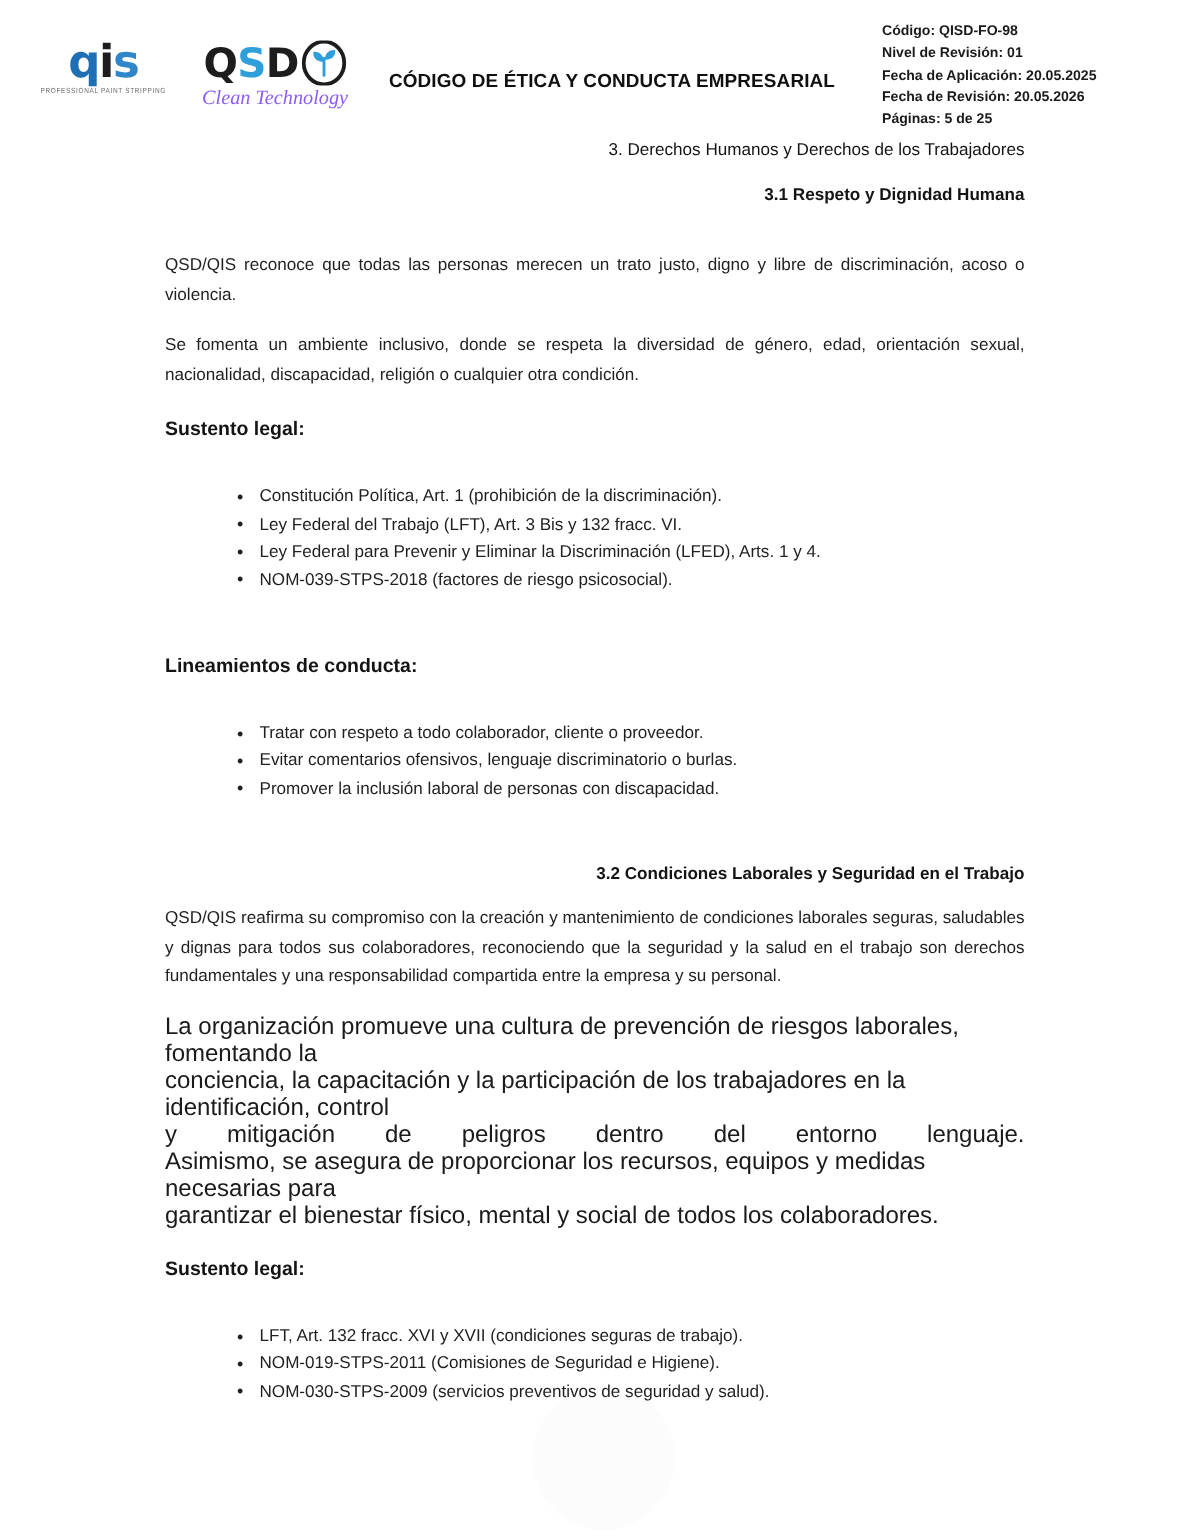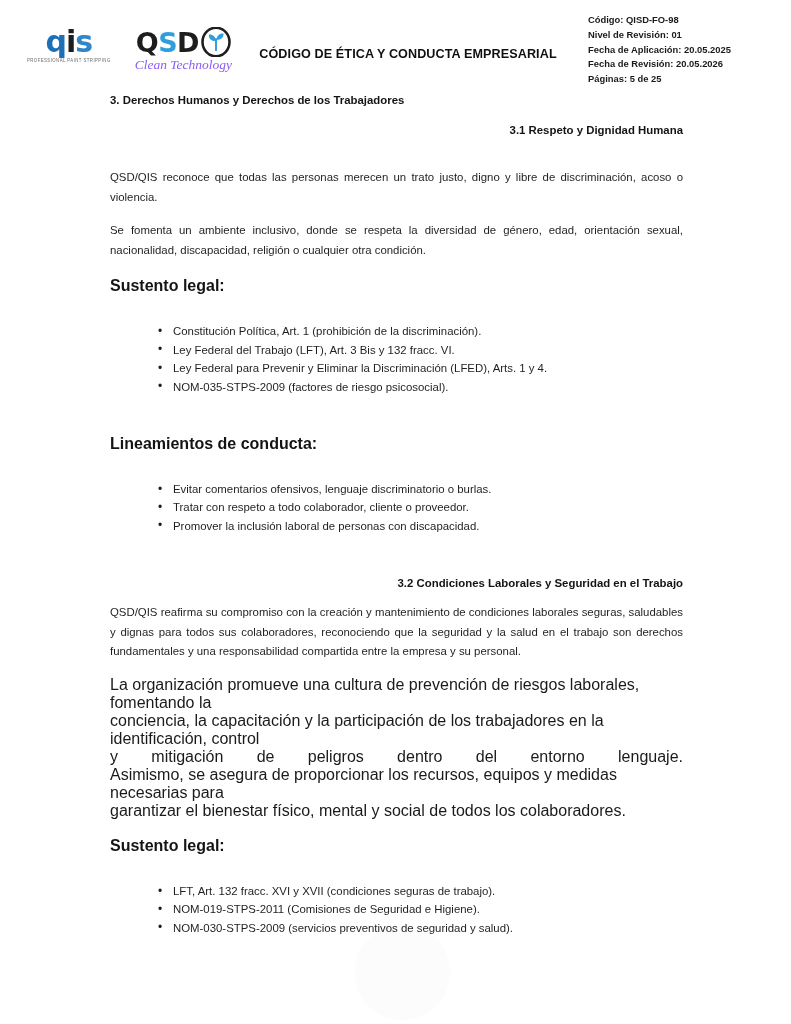--- a/index.html
+++ b/index.html
@@ -152,43 +152,44 @@
     position: absolute;
     left: 110px;
     top: 92px;
     width: 573px;
     z-index: 2;
   }
 
   h2.sec {
     margin: 0 0 0 0;
     font-size: 11.4px;
-    font-weight: bold;
+    font-weight: normal;
     color: #141414;
     line-height: 16px;
+    text-align: right;
   }
   h3.sub {
     margin: 0;
     font-size: 11.4px;
     font-weight: bold;
     color: #141414;
     line-height: 16px;
     text-align: right;
   }
   p.body {
     margin: 0;
     font-size: 11.4px;
     line-height: 19.6px;
     color: #1f1f1f;
     text-align: justify;
     text-justify: inter-word;
   }
   .lbl {
     margin: 0;
-    font-size: 16px;
+    font-size: 13px;
     font-weight: bold;
     color: #141414;
     line-height: 16px;
   }
   ul.bul {
     margin: 16px;
     padding: 0;
     list-style: none;
   }
   ul.bul li {
@@ -278,30 +279,30 @@
     <p class="body">Se fomenta un ambiente inclusivo, donde se respeta la diversidad de género, edad, orientación sexual, nacionalidad, discapacidad, religión o cualquier otra condición.</p>
 
     <div class="sp-18"></div>
     <div class="lbl">Sustento legal:</div>
 
     <div class="sp-12"></div>
     <ul class="bul">
       <li>Constitución Política, Art. 1 (prohibición de la discriminación).</li>
       <li>Ley Federal del Trabajo (LFT), Art. 3 Bis y 132 fracc. VI.</li>
       <li>Ley Federal para Prevenir y Eliminar la Discriminación (LFED), Arts. 1 y 4.</li>
-      <li>NOM-035-STPS-2009 (factores de riesgo psicosocial).</li>
+      <li>NOM-039-STPS-2018 (factores de riesgo psicosocial).</li>
     </ul>
 
     <div class="sp-24"></div>
     <div class="lbl">Lineamientos de conducta:</div>
 
     <div class="sp-12"></div>
     <ul class="bul">
+      <li>Tratar con respeto a todo colaborador, cliente o proveedor.</li>
       <li>Evitar comentarios ofensivos, lenguaje discriminatorio o burlas.</li>
-      <li>Tratar con respeto a todo colaborador, cliente o proveedor.</li>
       <li>Promover la inclusión laboral de personas con discapacidad.</li>
     </ul>
 
     <div class="sp-24"></div>
     <h3 class="sub">3.2 Condiciones Laborales y Seguridad en el Trabajo</h3>
 
     <div class="sp-12"></div>
     <p class="body">QSD/QIS reafirma su compromiso con la creación y mantenimiento de condiciones laborales seguras, saludables y dignas para todos sus colaboradores, reconociendo que la seguridad y la salud en el trabajo son derechos fundamentales y una responsabilidad compartida entre la empresa y su personal.</p>
 
     <div class="sp-14"></div>

